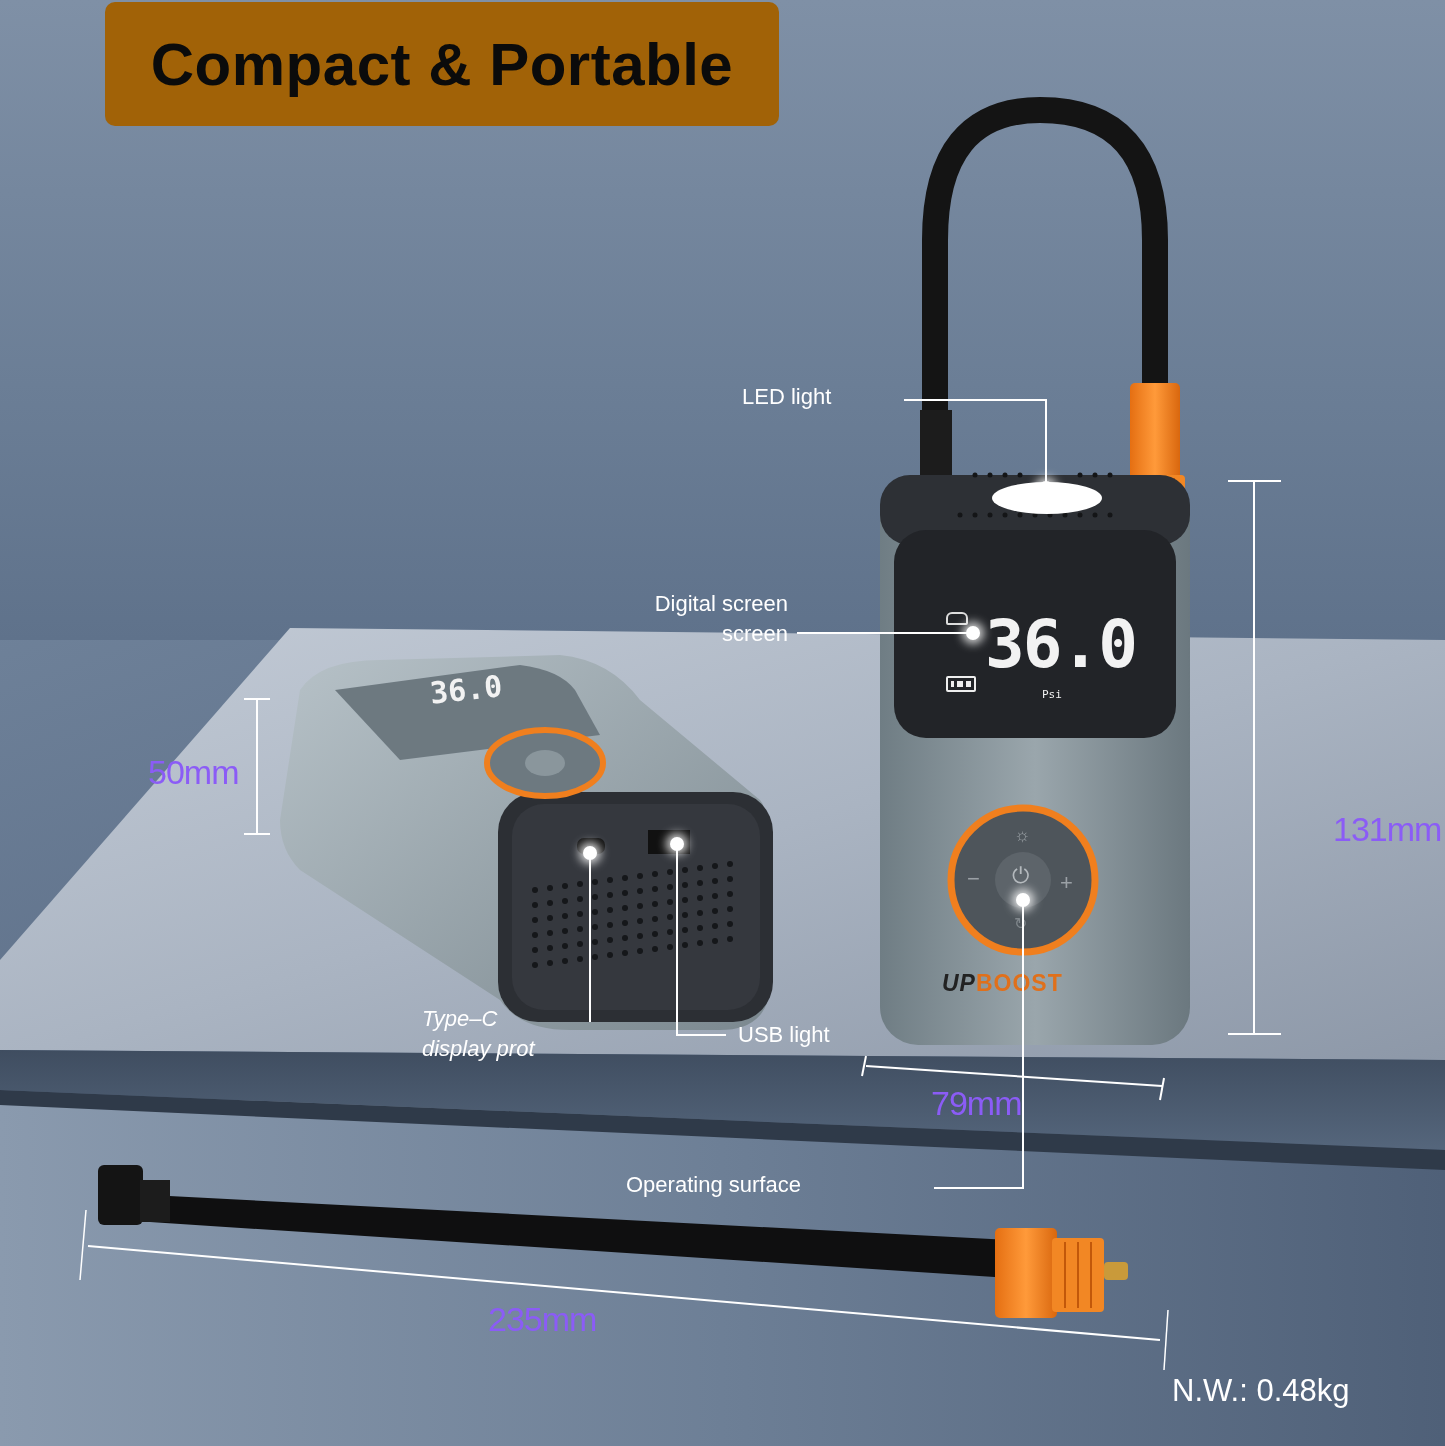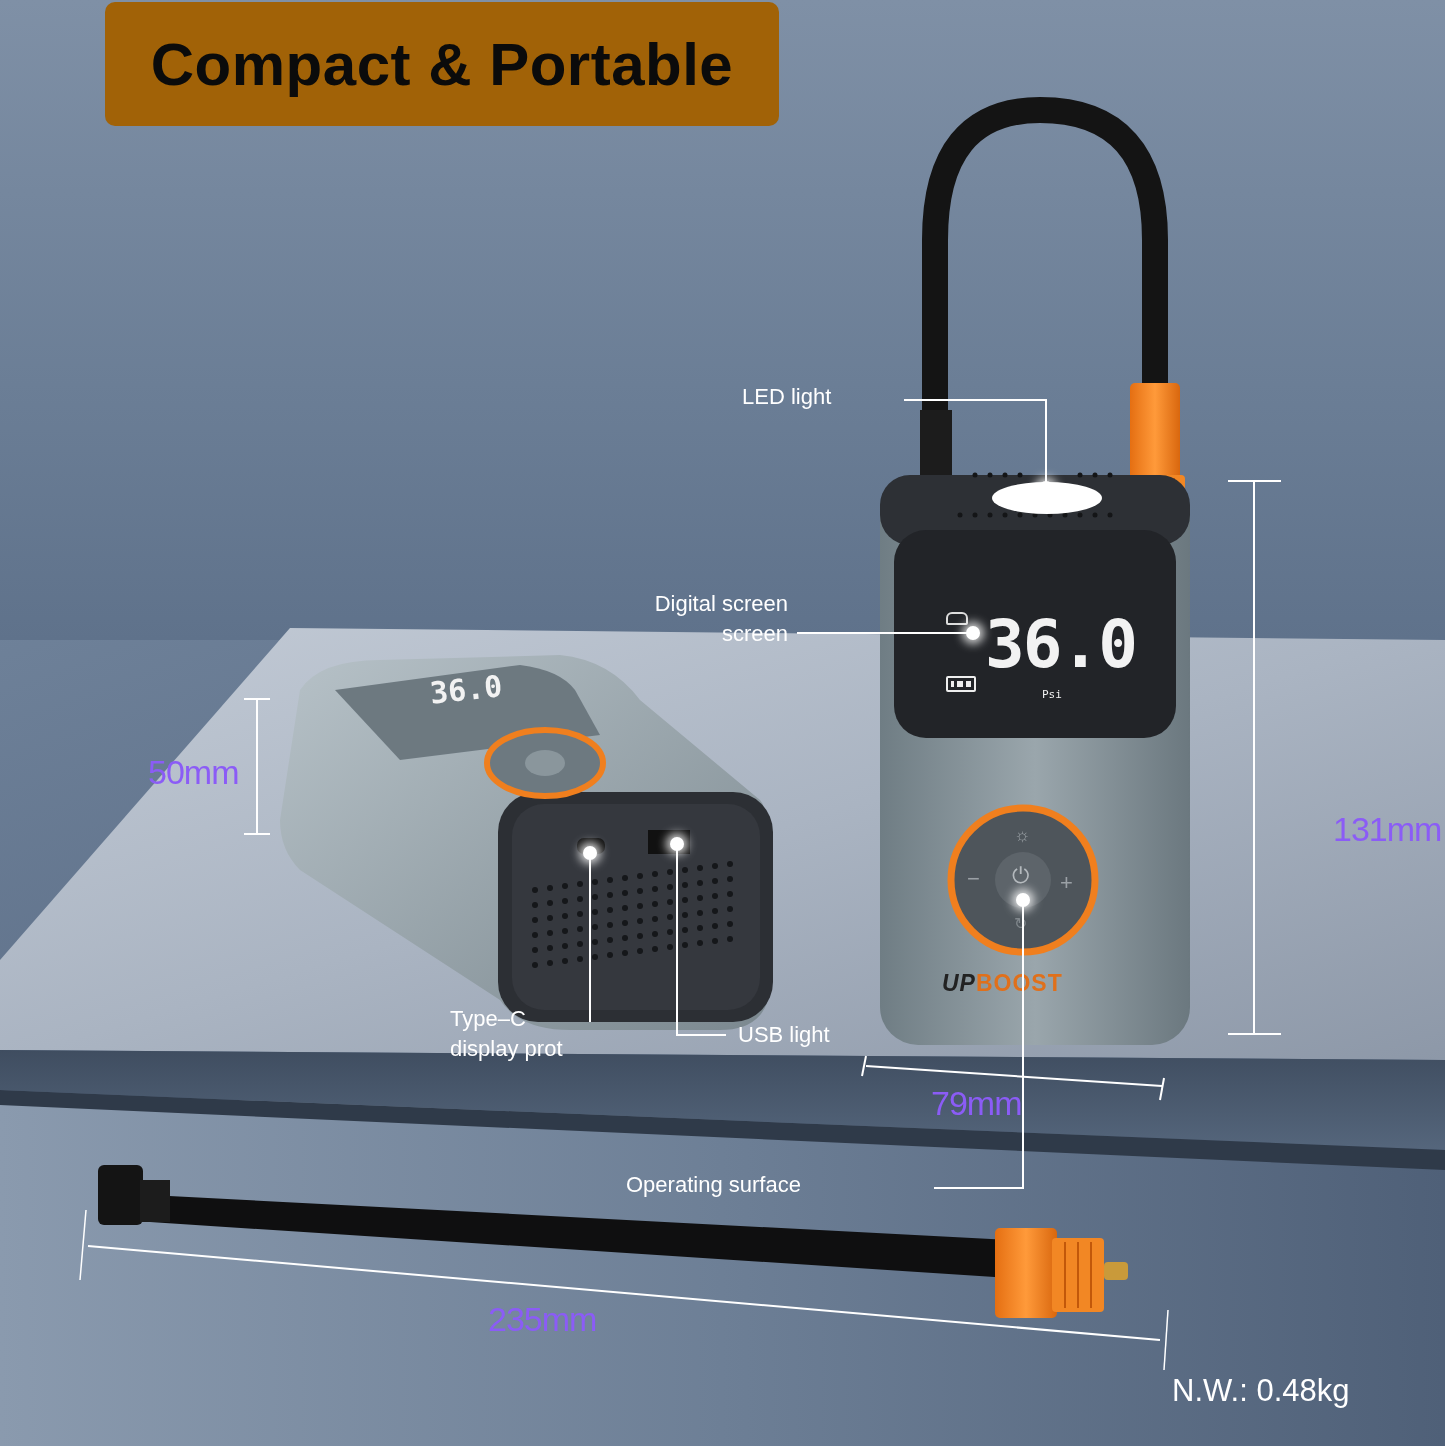--- a/index.html
+++ b/index.html
@@ -246,21 +246,21 @@
 
 <div class="label" style="left:552px;top:589px;text-align:right;width:236px;">
   <div>Digital screen</div>
   <div>screen</div>
 </div>
 <div class="line" style="left:797px;top:632px;width:172px;height:2px;"></div>
 <div class="dot" style="left:966px;top:626px;"></div>
 
 <div class="dot" style="left:583px;top:846px;"></div>
 <div class="line" style="left:589px;top:856px;width:2px;height:166px;"></div>
-<div class="label" style="left:450px;top:1004px;">
+<div class="label" style="left:422px;top:1004px;font-style:italic;">
   <div>Type–C</div>
   <div>display prot</div>
 </div>
 
 <div class="dot" style="left:670px;top:837px;"></div>
 <div class="line" style="left:676px;top:847px;width:2px;height:188px;"></div>
 <div class="line" style="left:676px;top:1034px;width:50px;height:2px;"></div>
 <div class="label" style="left:738px;top:1020px;">USB light</div>
 
 <div class="dot" style="left:1016px;top:893px;"></div>

